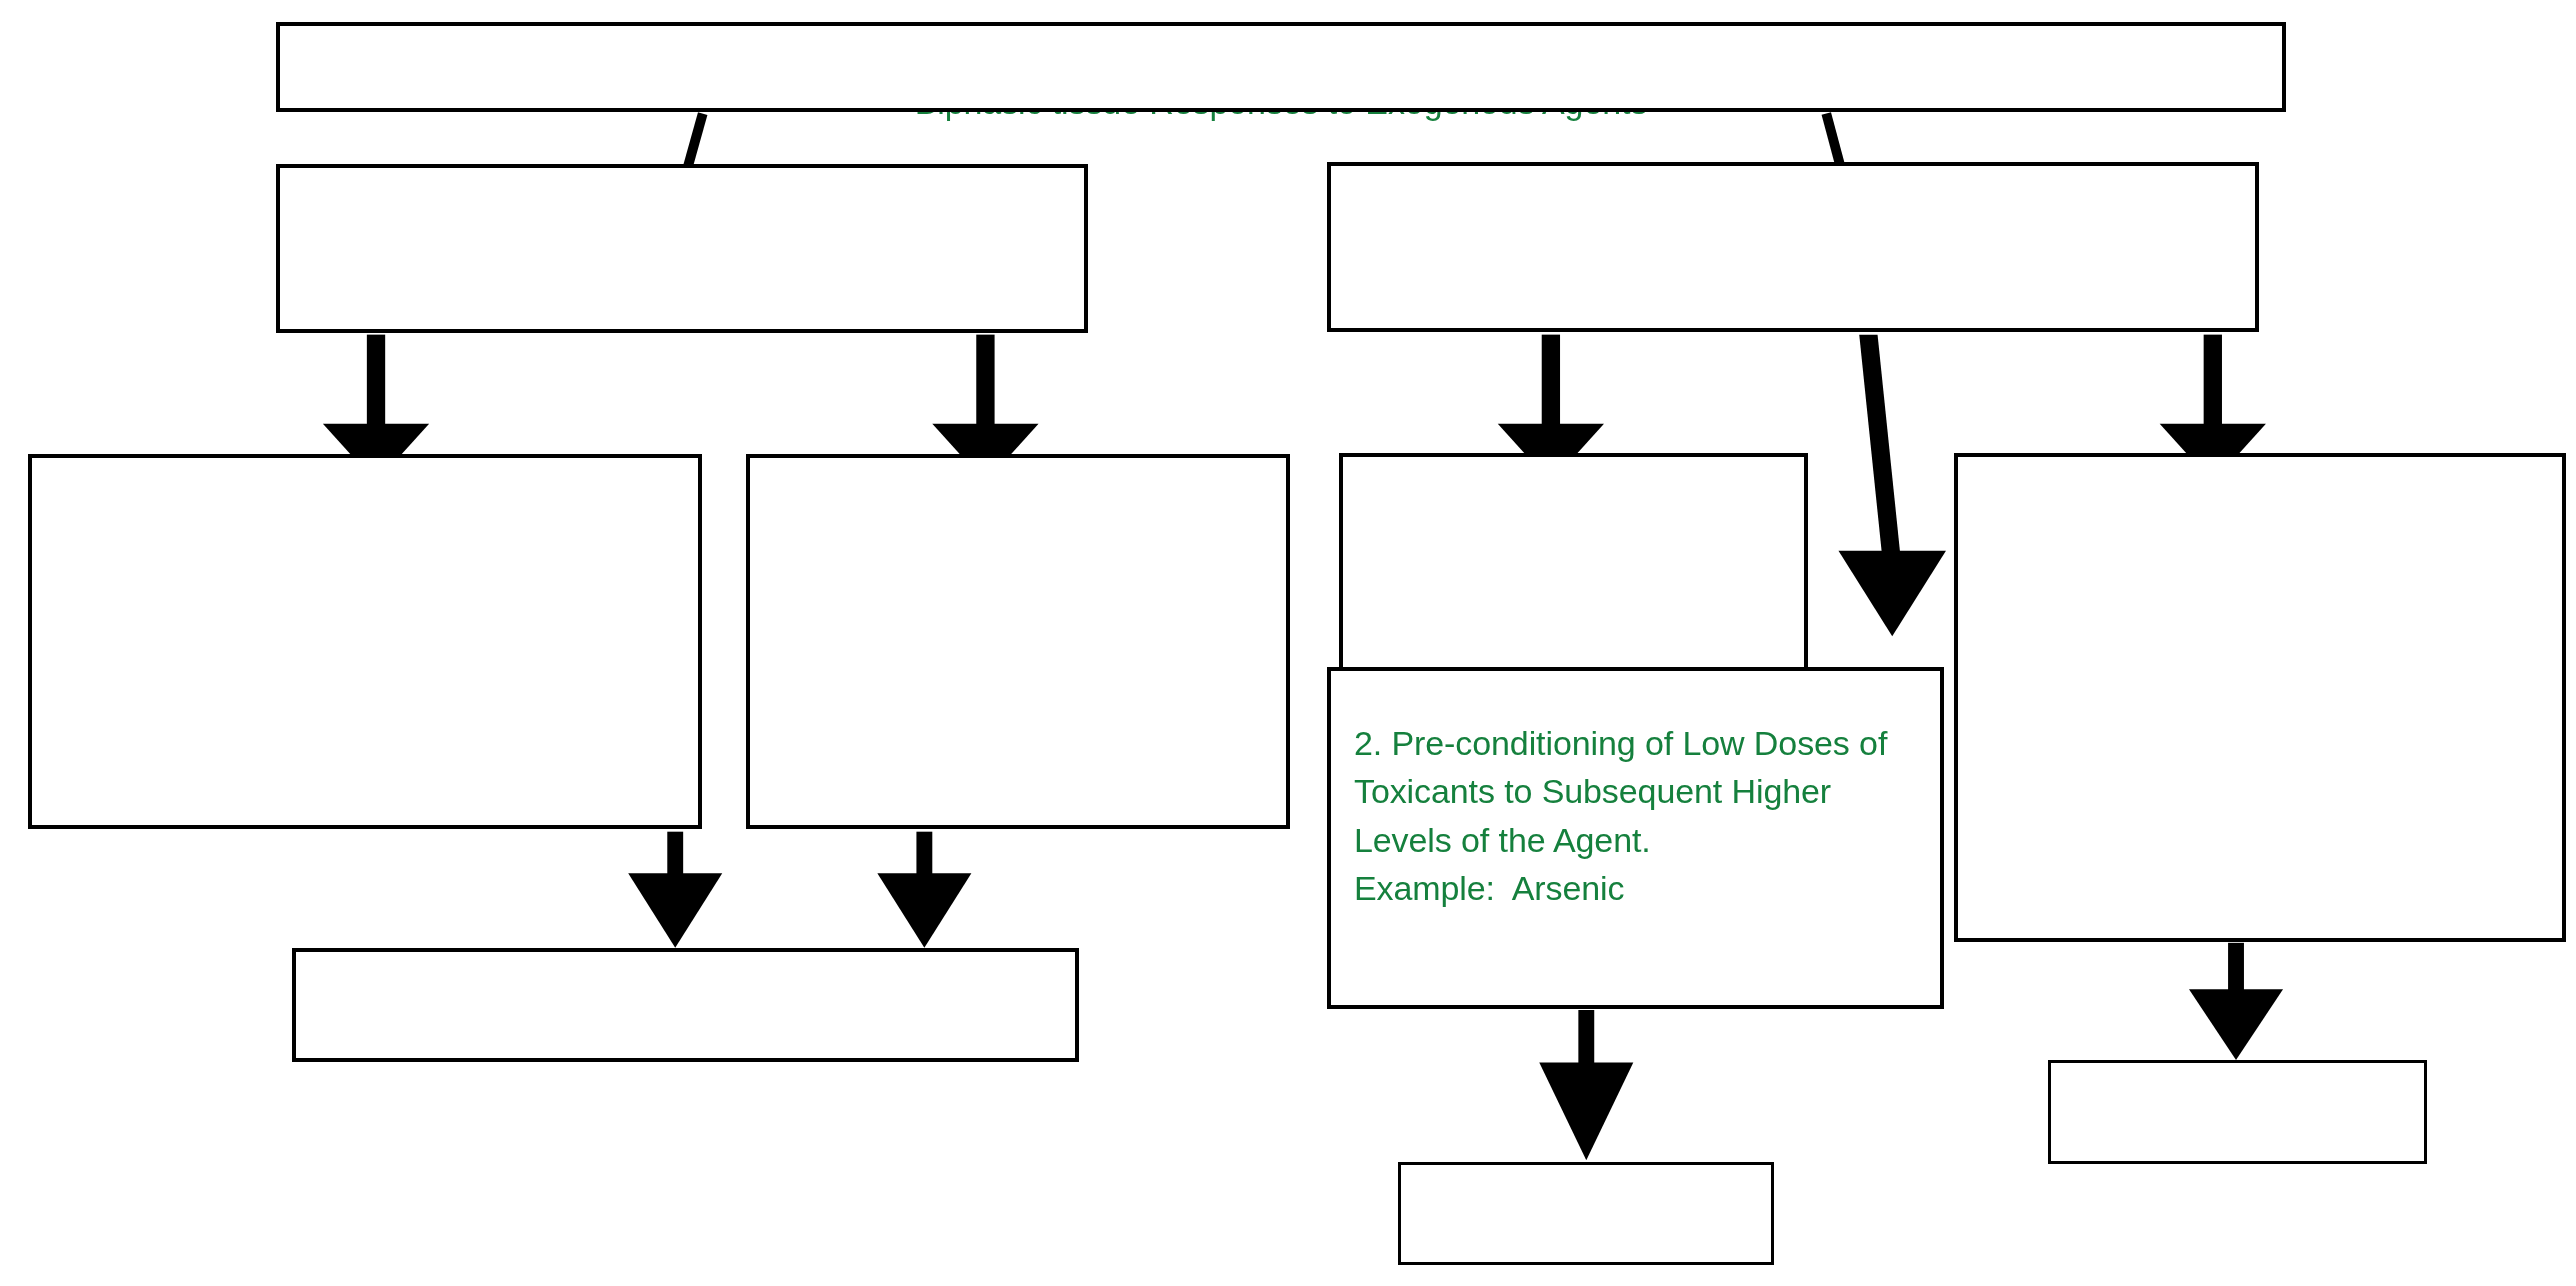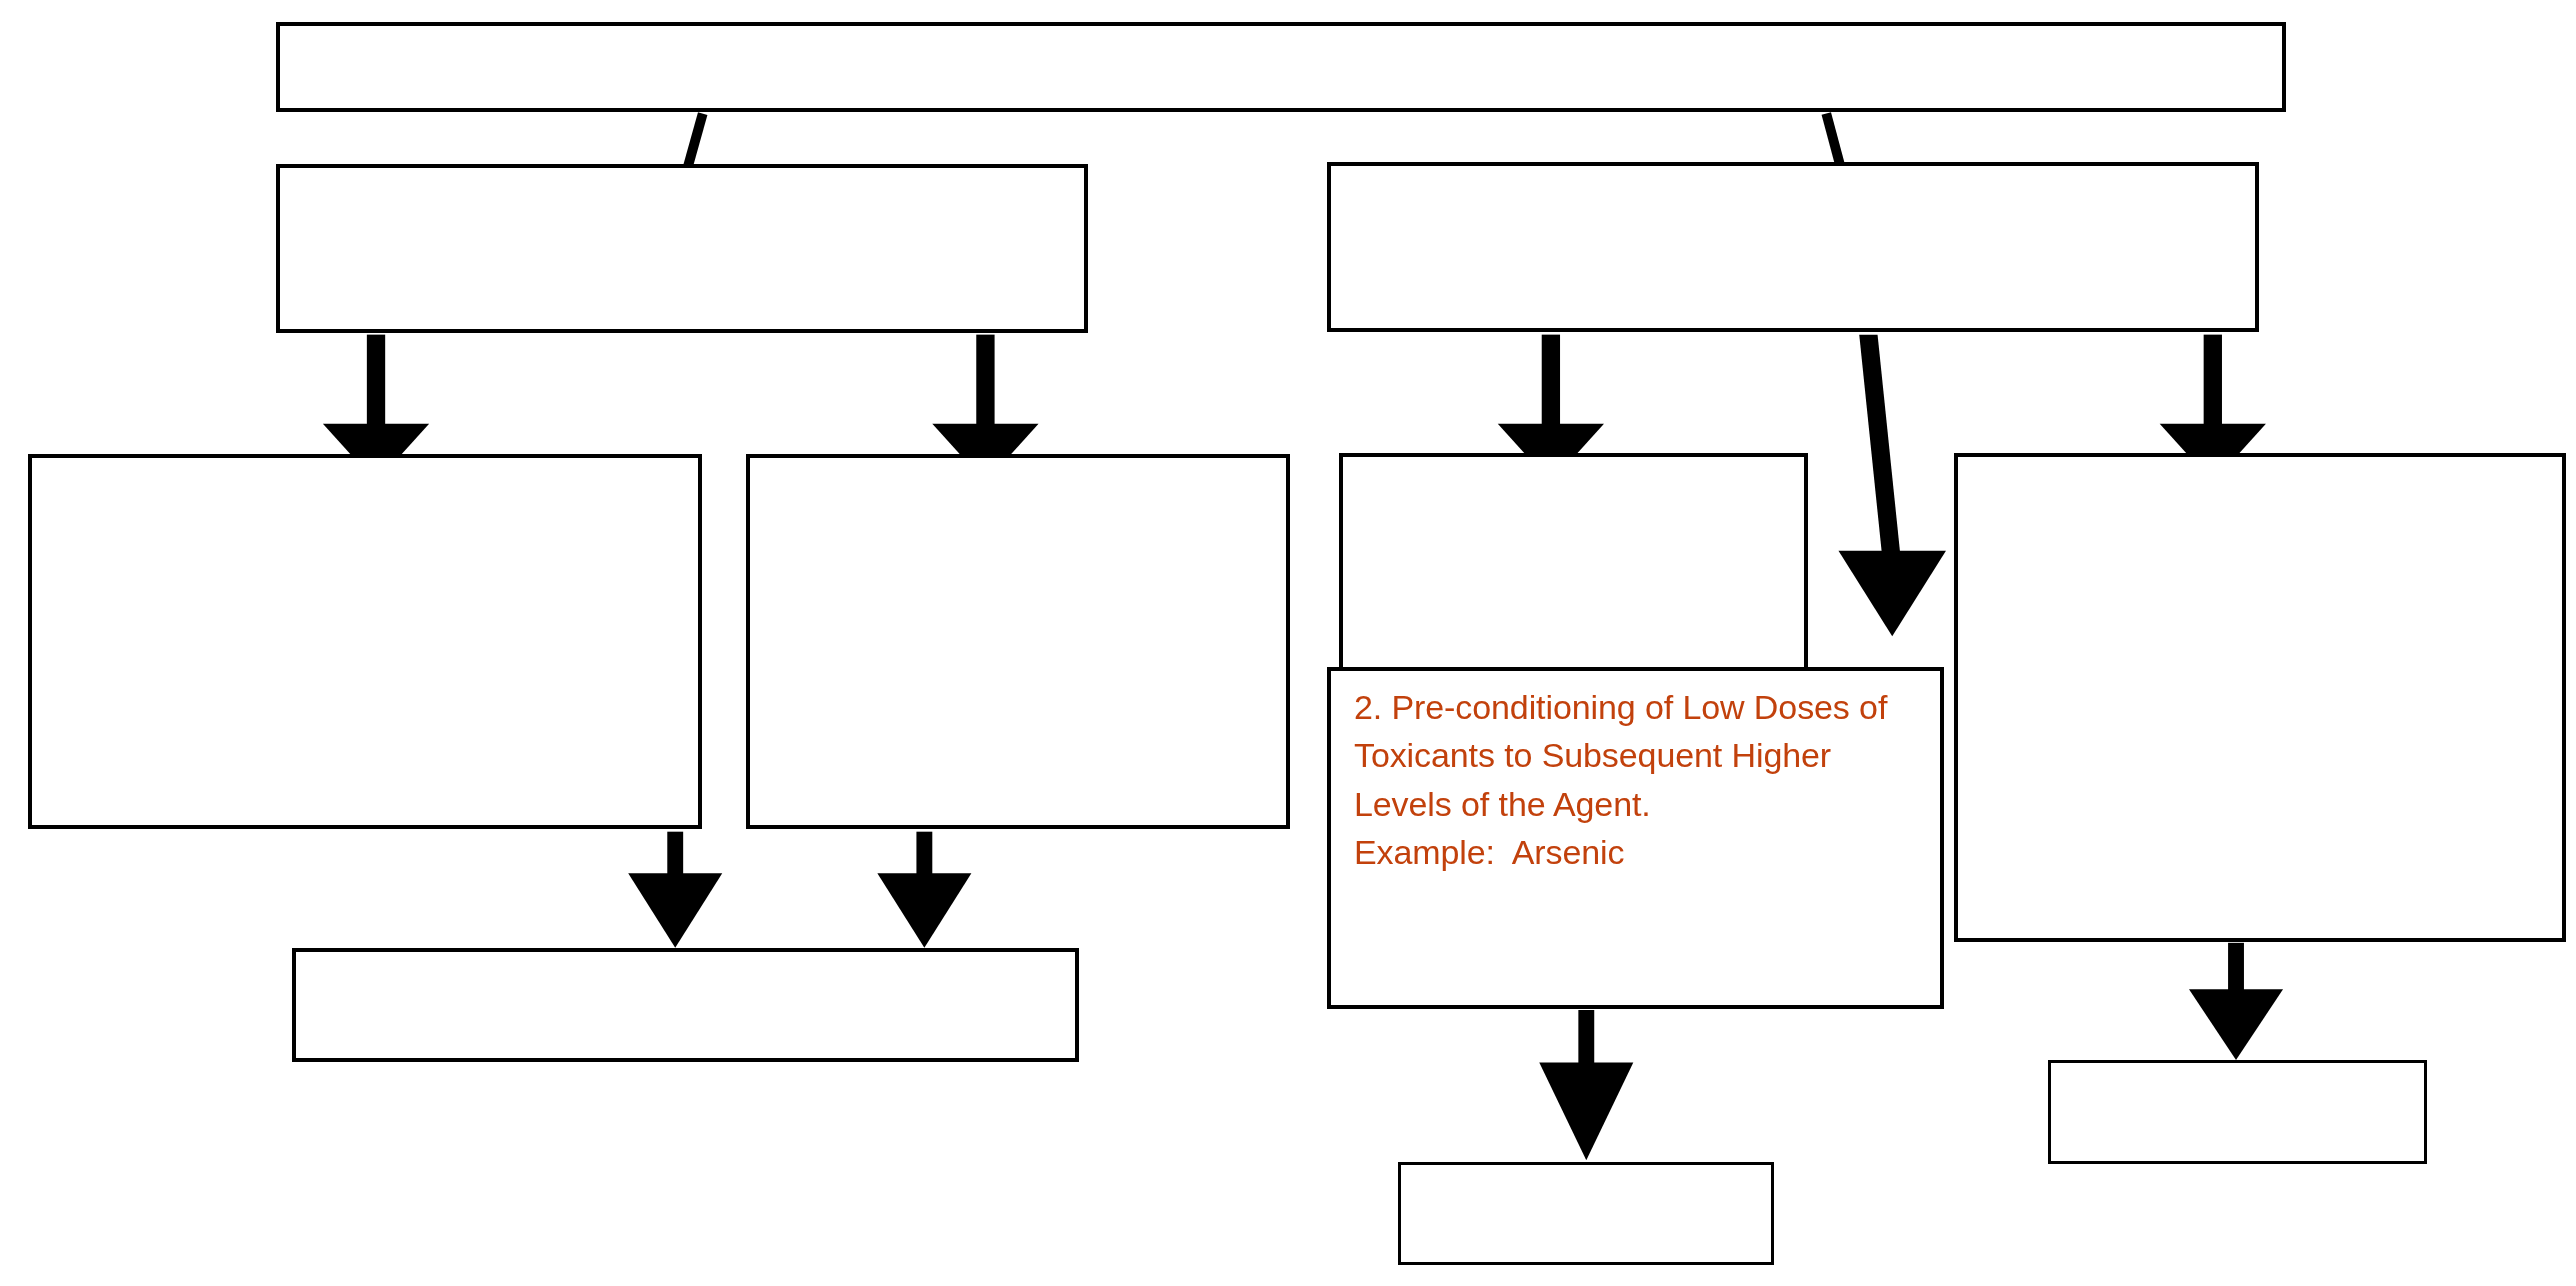--- a/index.html
+++ b/index.html
@@ -18,23 +18,24 @@
     background:#ffffff;
     border:4.3px solid #000000;
     z-index:5;
   }
   .nodebox.thin{border-width:3.7px;}
   .nodetext{
     position:absolute;
     box-sizing:border-box;
     font-size:33px;
     line-height:1.30;
-    color:#c2410c;
+    color:#15803d;
     white-space:pre-wrap;
     letter-spacing:-0.1px;
+    margin-top:36px;
   }
   .center{ text-align:center; }
   .justify{ text-align:justify; text-align-last:left; }
 
   
   #title-box{left:276px;top:22px;width:2010px;height:90px;border-width:4.9px;}
   #title-text{
     left:276px;top:48px;width:2010px;
     text-align:center;font-size:34px;line-height:1.1;
   }

